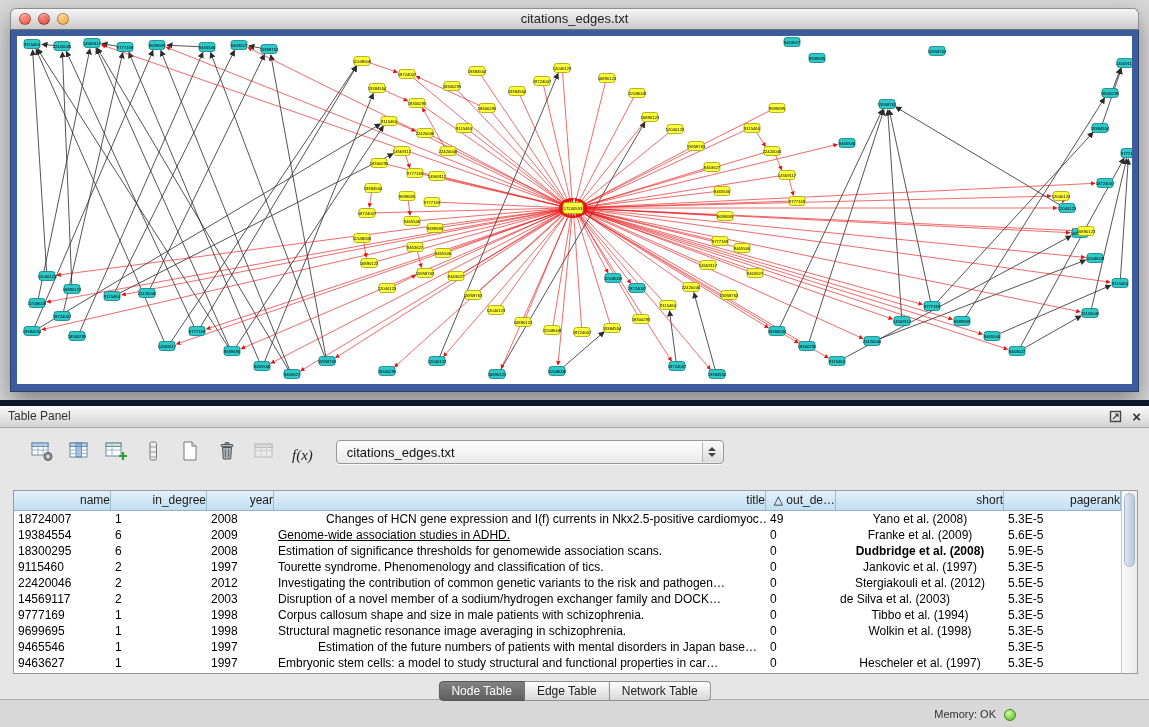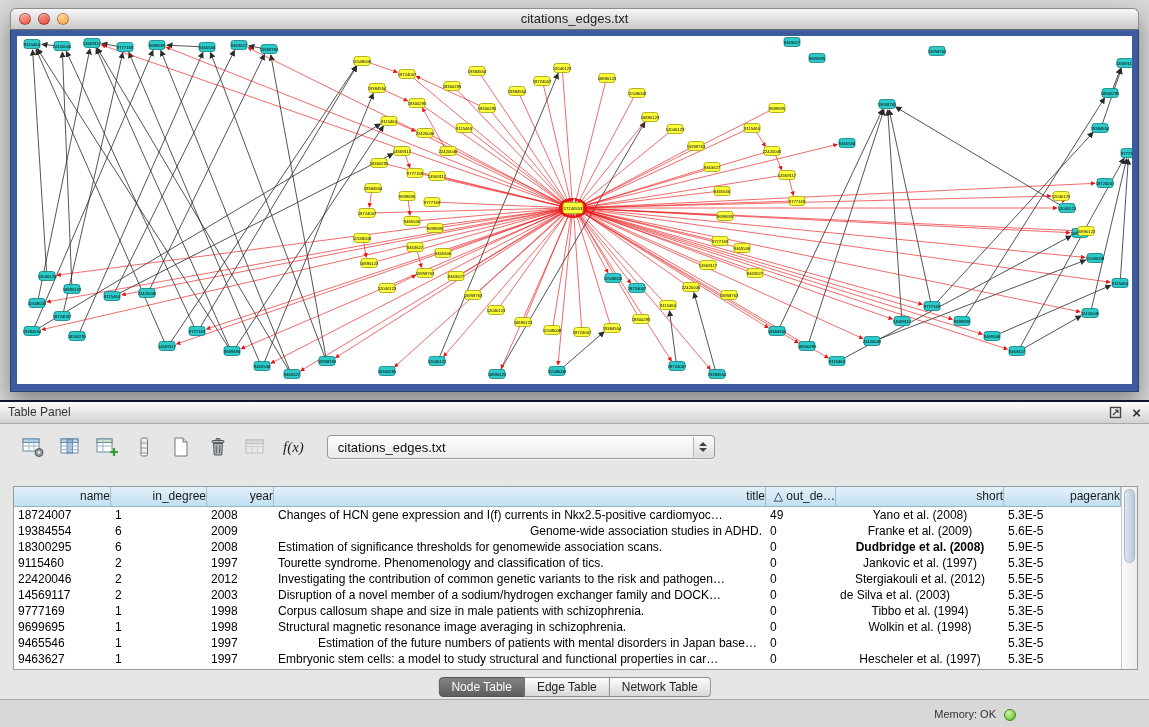--- a/index.html
+++ b/index.html
@@ -20,29 +20,29 @@
   .light.close{background:radial-gradient(circle at 35% 30%,#ff9a8a,#ee4e42);}
   .light.min{background:radial-gradient(circle at 35% 30%,#f58d7f,#dd4337);}
   .light.zoom{background:radial-gradient(circle at 35% 30%,#ffd08a,#f5a33b);}
   .net-frame{height:362px;box-sizing:border-box;background:#3d5c9e;
     border:1px solid #2a4170;border-top:none;padding:6px;}
   .net-canvas{width:1115px;height:348px;background:#ffffff;}
   .net-canvas svg{display:block;}
 
   
   .table-panel{position:absolute;left:0;top:400px;width:1149px;height:300px;
-    background:#e6e6e6;border-top:2px solid #0f172a;border-bottom:1px solid #aaa;box-sizing:border-box;}
+    background:#e6e6e6;border-top:6px solid #0f172a;border-bottom:1px solid #aaa;box-sizing:border-box;}
   .panel-header{height:21px;background:linear-gradient(#fbfbfb,#d2d2d2);
     border-bottom:1px solid #a8a8a8;position:relative;}
   .panel-title{font-size:12px;line-height:21px;padding-left:8px;color:#333;}
   .panel-header-icons{position:absolute;right:8px;top:0;height:21px;display:flex;align-items:center;gap:10px;}
   .float-icon svg{display:block;}
   .close-x{font-size:15px;font-weight:bold;color:#333;line-height:21px;cursor:default;}
 
-  .toolbar{position:absolute;left:20px;top:32px;display:flex;align-items:center;gap:11px;}
+  .toolbar{position:absolute;left:29px;top:32px;display:flex;align-items:flex-end;gap:11px;}
   .tbtn{width:26px;height:26px;display:flex;align-items:center;justify-content:center;border-radius:4px;}
   .tbtn svg{display:block;}
   .tbtn.disabled{opacity:.45;}
   .fx-btn{font-family:"Liberation Serif",serif;font-style:italic;font-size:15px;color:#222;padding:0 4px;}
   .combo{margin-left:8px;width:388px;height:24px;box-sizing:border-box;border:1px solid #979797;border-radius:4px;
     background:linear-gradient(#ffffff,#e9e9e9);box-shadow:inset 0 1px 0 #fff,0 1px 0 rgba(255,255,255,.7);
     display:flex;align-items:center;padding-left:10px;font-size:13px;position:relative;}
   .combo-arrows{position:absolute;right:1px;top:1px;bottom:1px;width:19px;border-left:1px solid #b5b5b5;
     border-radius:0 3px 3px 0;background:linear-gradient(#fbfbfb,#dcdcdc);
     display:flex;flex-direction:column;align-items:center;justify-content:center;gap:2px;}
@@ -809,30 +809,30 @@
           <div class="hcell">title</div>
           <div class="hcell">△ out_de…</div>
           <div class="hcell">short</div>
           <div class="hcell">pagerank</div>
         </div>
       <div id="table-body">
           <div class="grid-row trow">
             <div class="cell" style="text-align: left;">18724007</div>
             <div class="cell" style="text-align: left;">1</div>
             <div class="cell" style="text-align: left;">2008</div>
-            <div class="cell" style="text-align: left;">Changes of HCN gene expression and I(f) currents in Nkx2.5-positive cardiomyoc…</div>
+            <div class="cell" style="text-align: left; margin-left: 48px;">Changes of HCN gene expression and I(f) currents in Nkx2.5-positive cardiomyoc…</div>
             <div class="cell" style="text-align: left;">49</div>
             <div class="cell" style="text-align: center;">Yano et al. (2008)</div>
             <div class="cell" style="text-align: left;">5.3E-5</div>
           </div>
           <div class="grid-row trow">
             <div class="cell" style="text-align: left;">19384554</div>
             <div class="cell" style="text-align: left;">6</div>
             <div class="cell" style="text-align: left;">2009</div>
-            <div class="cell" style="text-align: right;">Genome-wide association studies in ADHD.</div>
+            <div class="cell" style="text-align: left; text-decoration: underline;">Genome-wide association studies in ADHD.</div>
             <div class="cell" style="text-align: left;">0</div>
             <div class="cell" style="text-align: center;">Franke et al. (2009)</div>
             <div class="cell" style="text-align: left;">5.6E-5</div>
           </div>
           <div class="grid-row trow">
             <div class="cell" style="text-align: left;">18300295</div>
             <div class="cell" style="text-align: left;">6</div>
             <div class="cell" style="text-align: left;">2008</div>
             <div class="cell" style="text-align: left;">Estimation of significance thresholds for genomewide association scans.</div>
             <div class="cell" style="text-align: left;">0</div>

